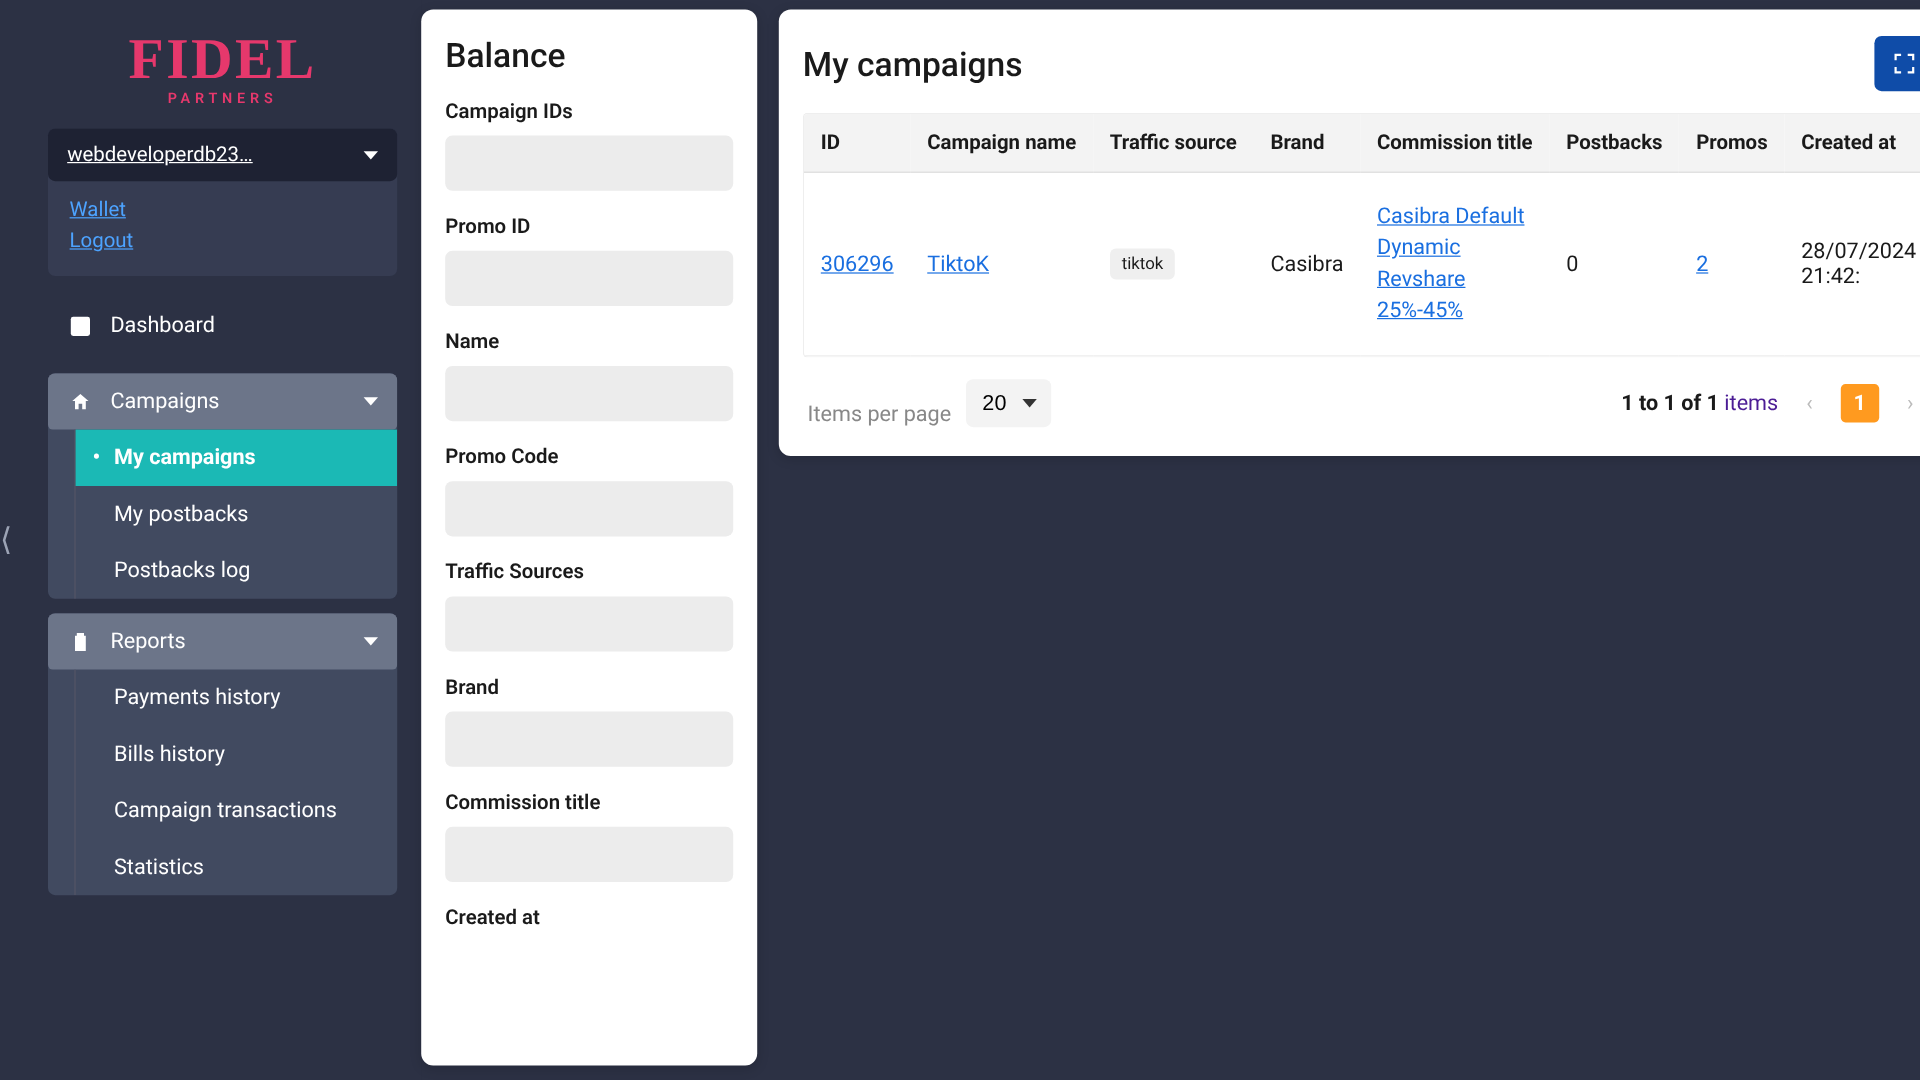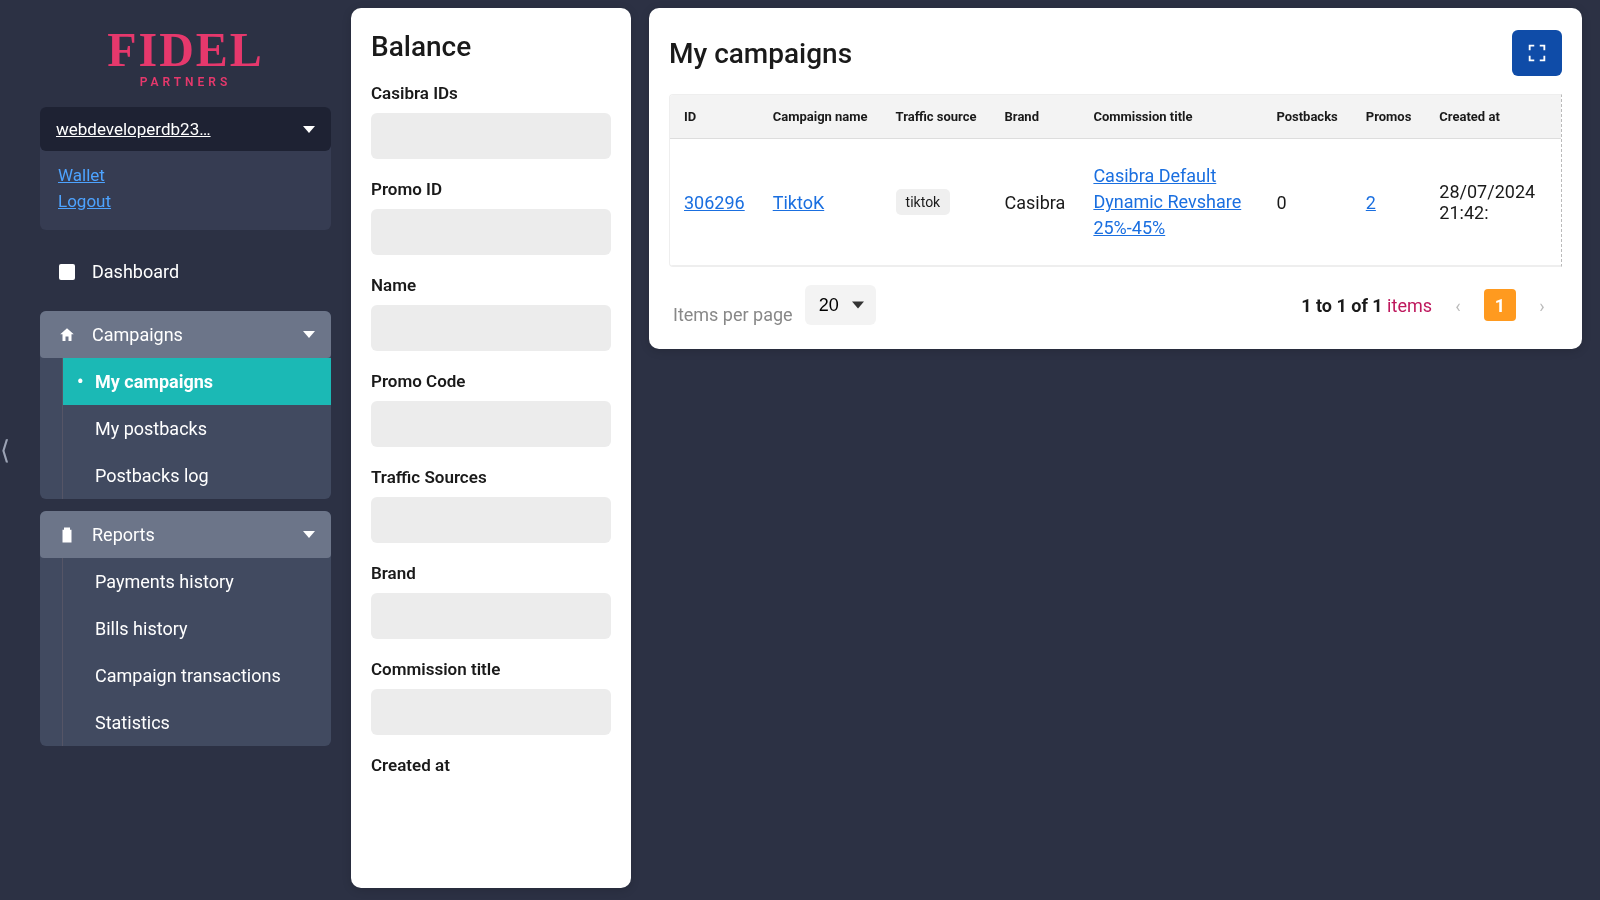--- a/index.html
+++ b/index.html
@@ -214,21 +214,21 @@
   border: 1px solid #eee;
   border-right: 1px dashed #bbb;
   border-radius: 4px 0 0 4px;
   overflow: hidden;
 }
 table { width: 100%; border-collapse: collapse; }
 thead { background: #f3f3f3; border-bottom: 1px solid #ddd; }
 th {
   text-align: left;
   padding: 14px 14px;
-  font-size: 13px;
+  font-size: 17px;
   font-weight: 700;
   white-space: nowrap;
 }
 td {
   padding: 24px 14px;
   font-size: 18px;
   vertical-align: middle;
   border-bottom: 1px solid #eee;
 }
 .link { color: #1a6fe0; text-decoration: underline; cursor: pointer; }
@@ -255,21 +255,21 @@
   padding: 10px 36px 10px 14px;
   font-size: 18px;
   cursor: pointer;
 }
 .select-wrap { position: relative; }
 .select-wrap .caret-down {
   position: absolute; right: 12px; top: 50%; transform: translateY(-50%);
   border-top-color: #333;
 }
 .pager .right { margin-left: auto; display: flex; align-items: center; gap: 10px; }
-.pager .info .muted { color: #be185d; }
+.pager .info .muted { color: #4c1d95; }
 .page-btn {
   width: 32px; height: 32px;
   display: inline-flex;
   align-items: center; justify-content: center;
   border-radius: 4px;
   font-size: 18px;
   color: #bbb;
 }
 .page-btn.num {
   background: #ff9a1f;
@@ -341,21 +341,21 @@
         <li>Statistics</li>
       </ul>
     </li>
   </ul>
 </aside>
 
 <div class="main">
 
   <section class="panel filter-panel">
     <h2>Balance</h2>
-    <div class="ffield"><label>Casibra IDs</label><input style=""></div>
+    <div class="ffield"><label>Campaign IDs</label><input style=""></div>
     <div class="ffield"><label>Promo ID</label><input style=""></div>
     <div class="ffield"><label>Name</label><input style=""></div>
     <div class="ffield"><label>Promo Code</label><input style=""></div>
     <div class="ffield"><label>Traffic Sources</label><input style=""></div>
     <div class="ffield"><label>Brand</label><input style=""></div>
     <div class="ffield"><label>Commission title</label><input style=""></div>
     <div class="ffield">
         <label>Created at</label>
       </div>
   </section>

